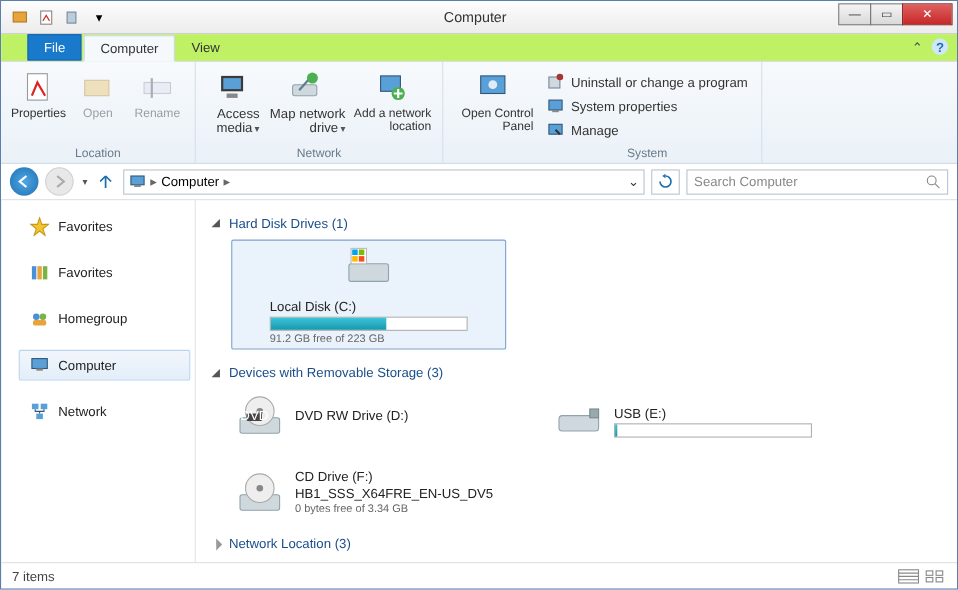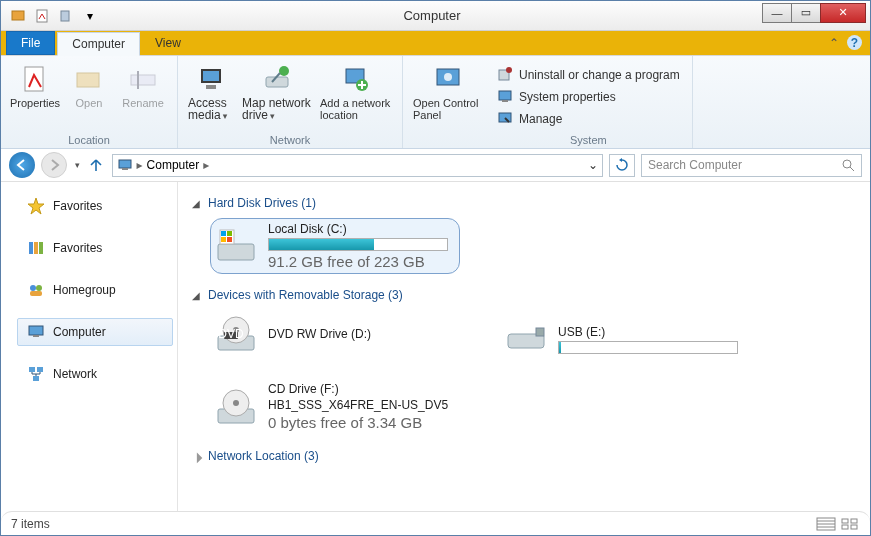--- a/index.html
+++ b/index.html
@@ -8,72 +8,72 @@
 
 .titlebar { height: 30px; background: linear-gradient(#fdfdfd,#ececec); border-bottom: 1px solid #d0d0d0; display: flex; align-items: center; }
 .titlebar .qat { display:flex; align-items:center; gap:2px; padding-left:6px; }
 .titlebar .qat .qbtn { width:22px; height:22px; display:flex; align-items:center; justify-content:center; border:1px solid transparent; }
 .titlebar .title { flex:1; text-align:center; color:#333; font-size:13px; }
 .titlebar .winbtns { display:flex; }
 .winbtn { width:30px; height:20px; border:1px solid #7a7a7a; background:linear-gradient(#f5f5f5,#d9d9d9); margin-left:-1px; display:flex; align-items:center; justify-content:center; font-size:11px; color:#333; }
 .winbtn.close { background:linear-gradient(#e06060,#c62828); color:#fff; width:46px; border-color:#8a2a2a; }
 
 
-.tabsrow { height:25px; background:#eab308; border-bottom:1px solid #d8d8d8; display:flex; align-items:flex-end; padding-left:5px; position:relative; }
+.tabsrow { height:25px; background:#bef264; border-bottom:1px solid #d8d8d8; display:flex; align-items:flex-end; padding-left:24px; position:relative; }
 .file-tab { background:#1979ca; color:#fff; padding:4px 14px; font-size:12px; border:1px solid #1567b0; margin-right:2px; }
 .tab { padding:4px 14px; font-size:12px; color:#333; border:1px solid transparent; }
 .tab.active { background:#f5f9fc; border:1px solid #c8d6e5; border-bottom-color:#f5f9fc; position:relative; top:1px; }
 .tabsrow .right { position:absolute; right:8px; top:4px; display:flex; gap:8px; align-items:center; }
 
 
 .ribbon { height:93px; background:linear-gradient(#f7fafd,#eaf1f7); border-bottom:1px solid #c8d6e5; display:flex; }
 .group { border-right:1px solid #d5e0ea; padding:4px 8px 2px 8px; display:flex; flex-direction:column; justify-content:space-between; }
 .group-items { display:flex; gap:2px; }
 .group-label { text-align:center; color:#6a7a8a; font-size:11px; padding-top:2px; }
 .bigbtn { width:52px; display:flex; flex-direction:column; align-items:center; gap:2px; padding:3px 2px; }
 .bigbtn.wide { width:76px; }
 .bigbtn .icon { width:32px; height:32px; display:flex; align-items:center; justify-content:center; }
-.bigbtn .lbl { font-size:11px; text-align:left; line-height:12px; color:#333; }
+.bigbtn .lbl { font-size:11px; text-align:right; line-height:12px; color:#333; }
 .bigbtn.disabled .lbl, .bigbtn.disabled .icon { opacity:0.45; }
 .smallbtn { display:flex; align-items:flex-end; gap:6px; height:22px; padding:0 4px; color:#333; font-size:11px; }
 .smallbtn .sicon { width:16px; height:16px; }
 
 
 .navrow { height:33px; background:#fff; border-bottom:1px solid #e0e0e0; display:flex; align-items:center; padding:0 8px; gap:6px; }
 .navbtn { width:26px; height:26px; border-radius:50%; display:flex; align-items:center; justify-content:center; }
 .navbtn.back { background:radial-gradient(#4fa7e6,#1e6fb0); color:#fff; }
 .navbtn.fwd { background:#e8e8e8; color:#aaa; border:1px solid #d0d0d0; }
 .navbtn.up { width:20px; color:#1e6fb0; }
 .addressbar { flex:1; height:23px; border:1px solid #b8c5d0; display:flex; align-items:center; padding:0 4px; gap:4px; }
 .refreshbtn { width:26px; height:23px; border:1px solid #b8c5d0; display:flex; align-items:center; justify-content:center; color:#1e6fb0; }
-.searchbox { width:221px; height:23px; border:1px solid #b8c5d0; display:flex; align-items:center; padding:0 6px; color:#888; justify-content:space-between; }
+.searchbox { width:238px; height:23px; border:1px solid #b8c5d0; display:flex; align-items:center; padding:0 6px; color:#888; justify-content:space-between; }
 
 
 .bodyarea { display:flex; height:329px;padding-left:12px; }
 .sidebar { width:165px; border-right:1px solid #e4e4e4; padding:10px 4px; }
 .navitem { display:flex; align-items:center; gap:8px; padding:5px 10px; color:#222; }
 .navitem.sel { background:linear-gradient(#f2f6fb,#e3eef9); border:1px solid #b8d4ef; border-radius:2px; padding:4px 9px; }
 .navitem + .navitem { margin-top:14px; }
 .nicon { width:18px; height:18px; }
 
 .content { flex:1; padding:10px 14px; overflow:auto; }
 .section-header { color:#1a4e8a; font-size:13px; display:flex; align-items:center; gap:6px; margin-bottom:8px; margin-top:4px; }
 .arrow { font-size:10px; color:#555; width:10px; }
 .drive-grid { display:flex; flex-wrap:wrap; gap:20px 40px; padding-left:18px; margin-bottom:14px; }
 .drive { display:flex; gap:10px; align-items:center; padding:4px; width:250px; }
-.drive.sel { border:1px solid #7da2ce; background:#eaf3fc; border-radius:12px; padding:3px; }
+.drive.sel { border:1px solid #7da2ce; background:#eaf3fc; border-radius:2px; padding:3px;flex-direction:column; }
 .drive .dicon { width:44px; height:40px; display:flex; align-items:center; justify-content:center; }
 .drive .dinfo { display:flex; flex-direction:column; gap:2px; }
 .drive .dname { color:#222; }
 .drive .dbar { width:180px; height:13px; border:1px solid #b0b0b0; background:#fff; position:relative; }
 .drive .dbar .fill { position:absolute; left:0; top:0; bottom:0; background:linear-gradient(#3cc4d8,#1798ac); }
-.drive .dfree { color:#666; font-size:15px; }
-
-
-.statusbar { height:24px; border-top:1px solid #e0e0e0; display:flex; align-items:center; padding:0 10px; color:#444; justify-content:space-between;border-radius:11px; }
+.drive .dfree { color:#666; font-size:10px; }
+
+
+.statusbar { height:24px; border-top:1px solid #e0e0e0; display:flex; align-items:center; padding:0 10px; color:#444; justify-content:space-between; }
 .viewbtns { display:flex; gap:4px; }
 
 .chev { font-size:9px; color:#555; margin-left:2px; }
 svg { display:block; }
 </style>
 </head>
 <body>
 
 <div class="titlebar">
   <div class="qat">

